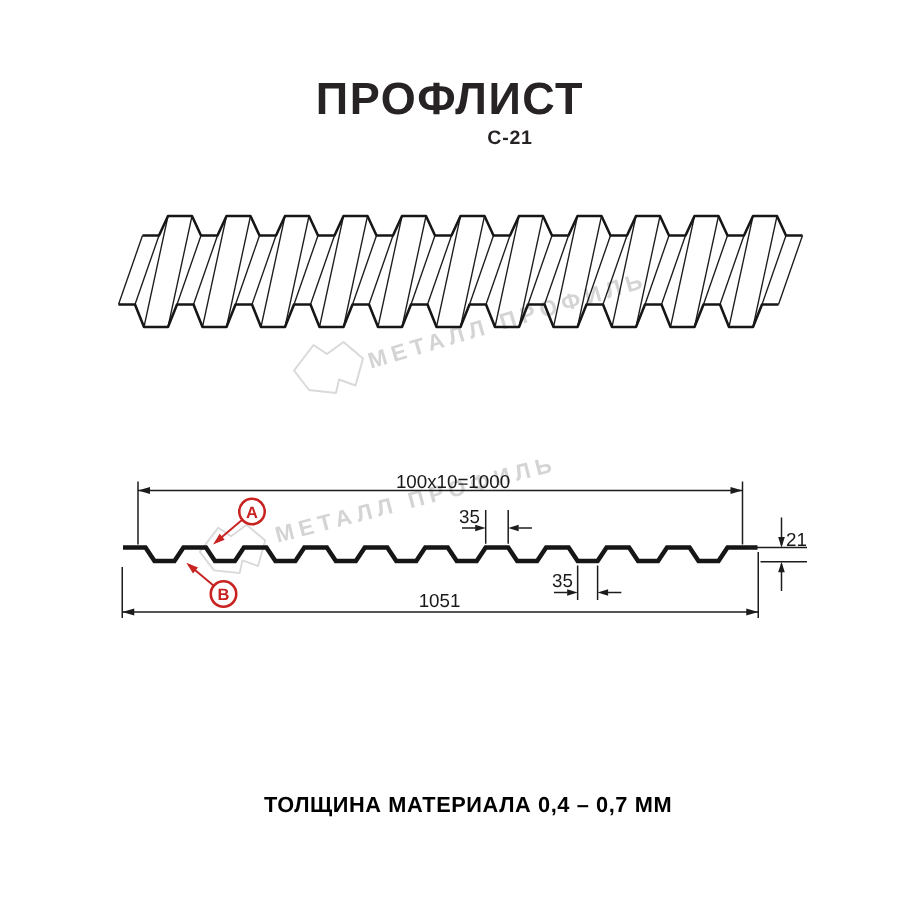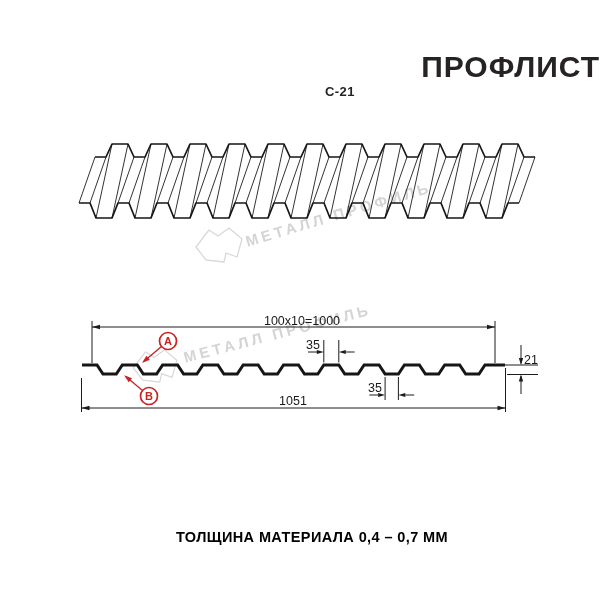--- a/index.html
+++ b/index.html
@@ -1,18 +1,18 @@
 <!DOCTYPE html>
 <html><head>
 <meta charset="utf-8">
 <style>
   html,body{margin:0;padding:0;background:#ffffff;}
   .canvas{position:relative;width:600px;height:600px;background:#ffffff;overflow:hidden;
           font-family:"Liberation Sans","DejaVu Sans",sans-serif;}
-  .title{position:absolute;top:50px;left:0;width:600px;text-align:right;
+  .title{position:absolute;top:50px;left:0;width:600px;text-align:center;
          font-size:30px;font-weight:bold;letter-spacing:1px;color:#272324;z-index:3;}
   .subtitle{position:absolute;top:84px;left:0;width:600px;text-align:center;
             font-size:13px;font-weight:bold;letter-spacing:.5px;color:#272324;z-index:3;padding-left:40px;}
   .footer{position:absolute;top:529px;left:12px;width:600px;text-align:center;
           font-size:14.5px;font-weight:bold;letter-spacing:.4px;color:#000000;z-index:3;}
   .wm-text{position:absolute;white-space:nowrap;font-size:15px;font-weight:bold;
            letter-spacing:3.5px;color:#d4d4d4;z-index:1;transform-origin:left center;line-height:18px;}
   .wm1t{left:246px;top:233px;transform:rotate(-16.5deg);}
   .wm2t{left:184px;top:349px;transform:rotate(-14.5deg);}
   .wm-logo{position:absolute;z-index:1;}

